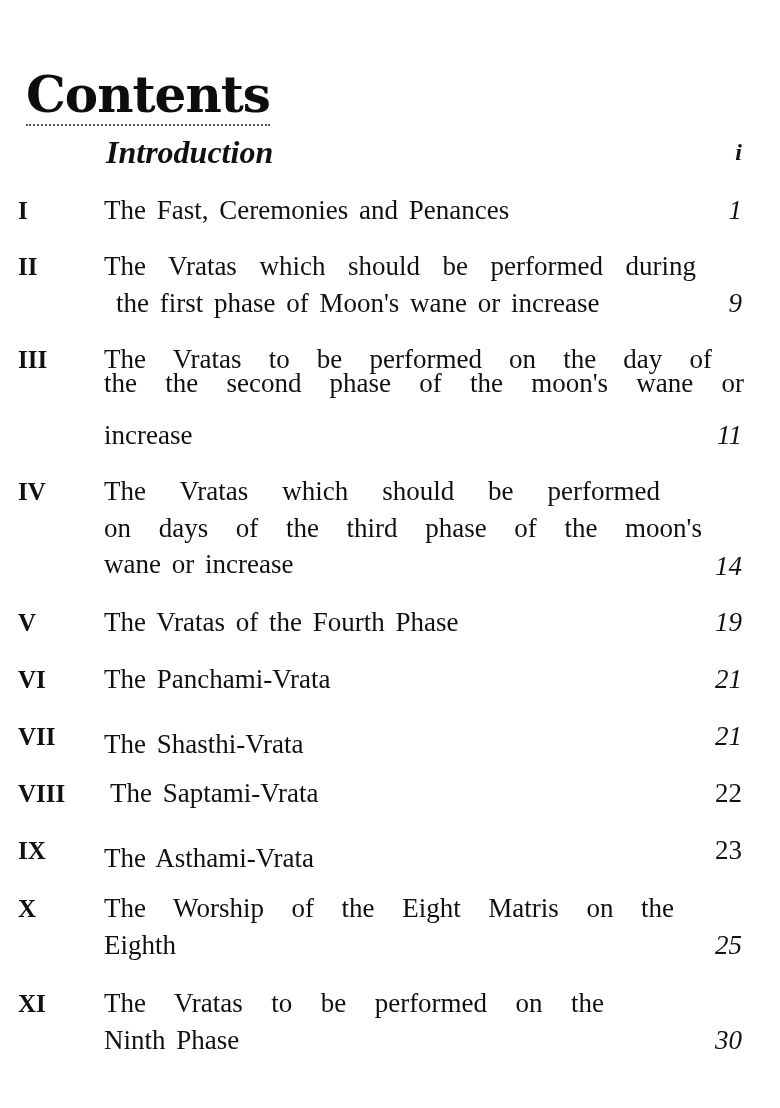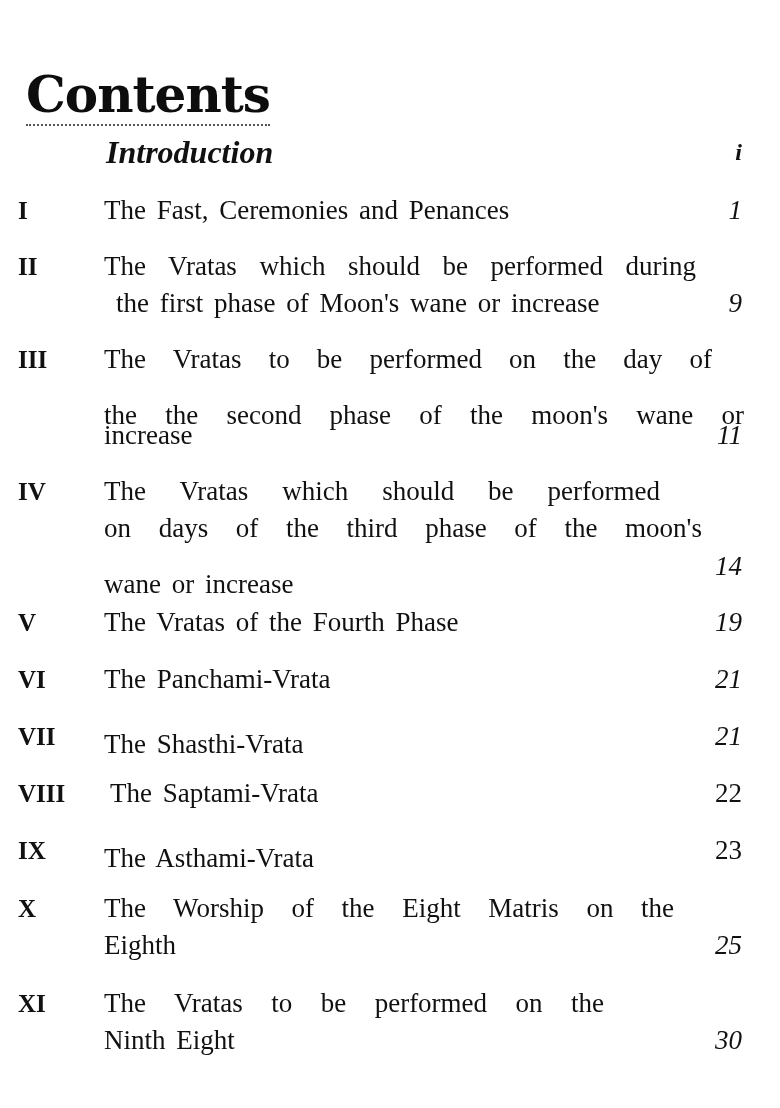--- a/index.html
+++ b/index.html
@@ -99,30 +99,30 @@
 <div class="entry" style="top:248px;">
   <span class="numeral">II</span>
   <span class="title-line justify-mid" style="top:0;width:592px;">The Vratas which should be performed during</span>
   <span class="title-line" style="top:37px;margin-left:12px;">the first phase of Moon's wane or increase</span>
   <span class="page-num" style="top:37px;">9</span>
 </div>
 
 <div class="entry" style="top:341px;">
   <span class="numeral">III</span>
   <span class="title-line justify-mid" style="top:0;width:608px;">The Vratas to be performed on the day of</span>
-  <span class="title-line justify-full" style="top:56px;">the the second phase of the moon's wane or</span>
+  <span class="title-line justify-full" style="top:24px;">the the second phase of the moon's wane or</span>
   <span class="title-line" style="top:76px;">increase</span>
   <span class="page-num" style="top:76px;">11</span>
 </div>
 
 <div class="entry" style="top:473px;">
   <span class="numeral">IV</span>
   <span class="title-line justify-mid" style="top:0;width:556px;">The Vratas which should be performed</span>
   <span class="title-line justify-mid" style="top:37px;width:598px;">on days of the third phase of the moon's</span>
-  <span class="title-line" style="top:93px;text-align:center;">wane or increase</span>
+  <span class="title-line" style="top:73px;text-align:center;">wane or increase</span>
   <span class="page-num" style="top:75px;">14</span>
 </div>
 
 <div class="entry" style="top:604px;">
   <span class="numeral">V</span>
   <span class="title-line" style="top:0;">The Vratas of the Fourth Phase</span>
   <span class="page-num" style="top:0;">19</span>
 </div>
 
 <div class="entry" style="top:661px;">
@@ -152,15 +152,15 @@
 <div class="entry" style="top:890px;">
   <span class="numeral">X</span>
   <span class="title-line justify-mid" style="top:0;width:570px;">The Worship of the Eight Matris on the</span>
   <span class="title-line" style="top:37px;">Eighth</span>
   <span class="page-num" style="top:37px;">25</span>
 </div>
 
 <div class="entry" style="top:985px;">
   <span class="numeral">XI</span>
   <span class="title-line justify-mid" style="top:0;width:500px;">The Vratas to be performed on the</span>
-  <span class="title-line" style="top:37px;">Ninth Eight</span>
+  <span class="title-line" style="top:37px;">Ninth Phase</span>
   <span class="page-num" style="top:37px;text-align:center;">30</span>
 </div>
 
 </body></html>

